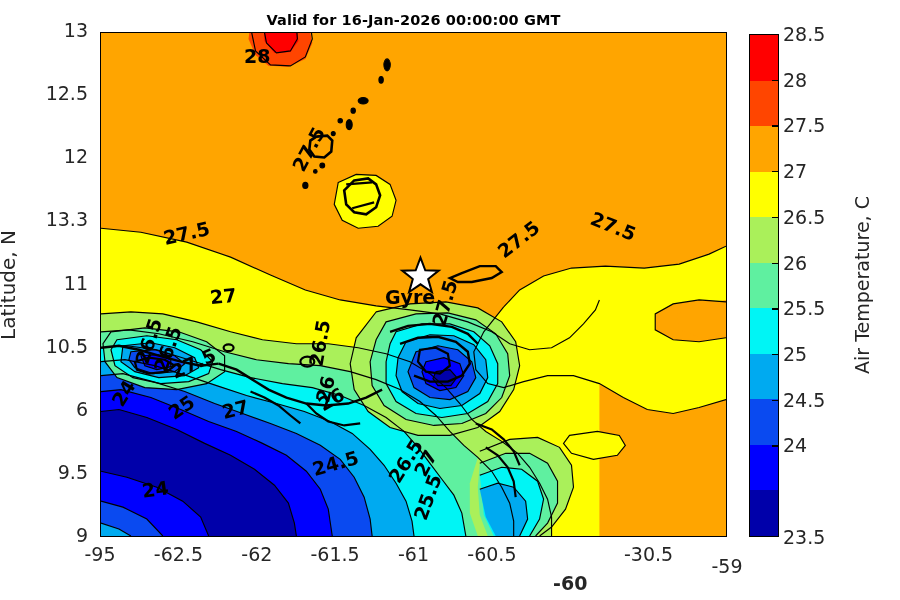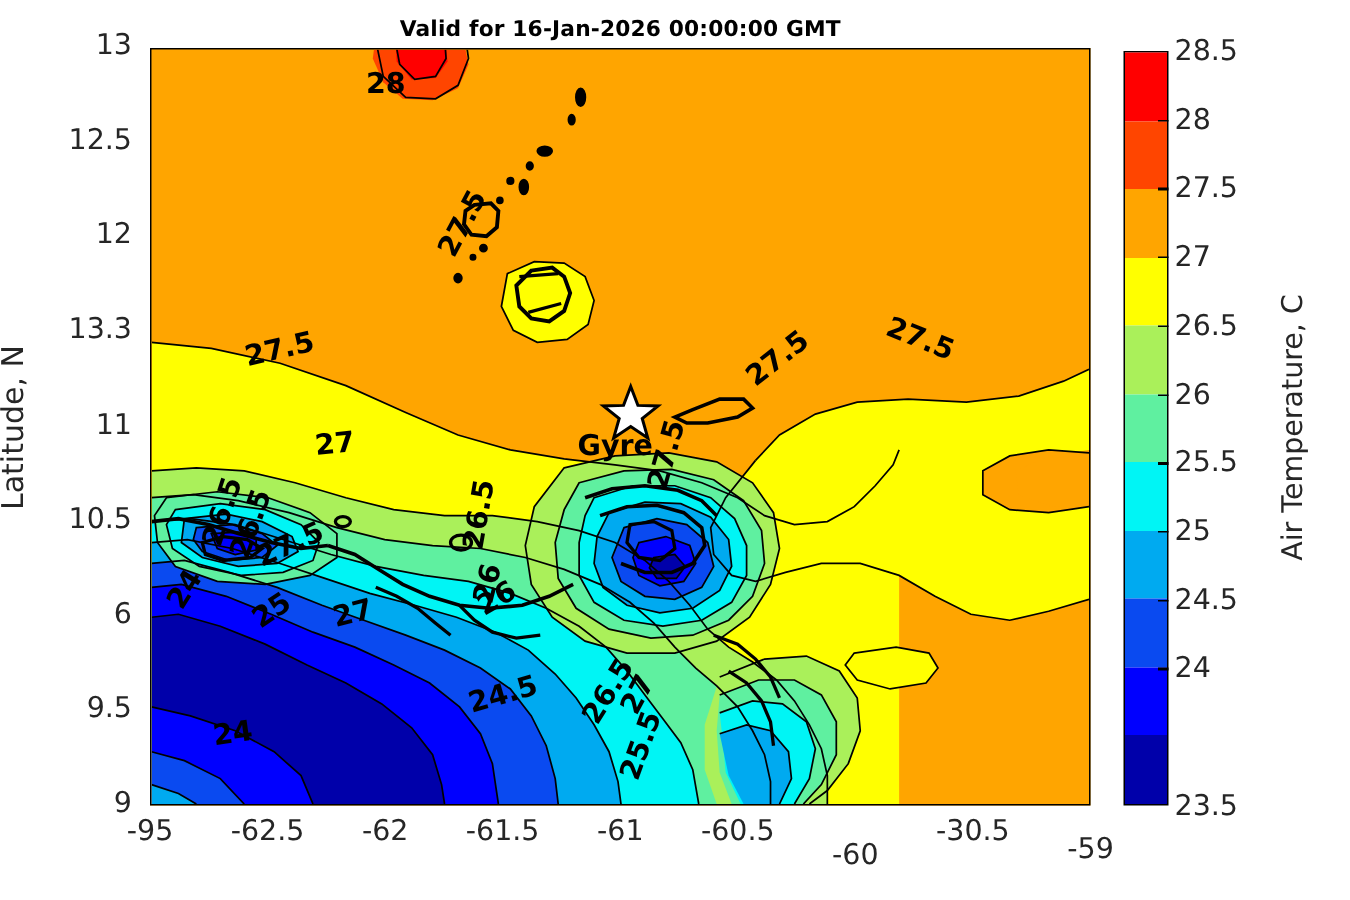--- a/index.html
+++ b/index.html
@@ -317,21 +317,21 @@
   <div class="ytick" style="left:96px;top:537px;">
       <span>9</span>
     </div>
 
   <div class="xtick" style="left:100px;top:543px;">-95</div>
   <div class="xtick" style="left:178.4px;top:543px;">-62.5</div>
   <div class="xtick" style="left:256.8px;top:543px;">-62</div>
   <div class="xtick" style="left:335.1px;top:543px;">-61.5</div>
   <div class="xtick" style="left:413.5px;top:543px;">-61</div>
   <div class="xtick" style="left:491.9px;top:543px;">-60.5</div>
-  <div class="xtick" style="left:570.2px;top:559px;">-60</div>
+  <div class="xtick" style="left:570.2px;top:572px;font-weight:bold;">-60</div>
   <div class="xtick" style="left:648.6px;top:543px;">-30.5</div>
   <div class="xtick" style="left:727px;top:555px;">-59</div>
 
   <div id="ylabel">Latitude, N</div>
 
   <div id="cbar">
     <div class="band" style="height:9.0909%;background:#FF0000"></div>
     <div class="band" style="height:9.0909%;background:#FF4500"></div>
     <div class="band" style="height:9.0909%;background:#FFA500"></div>
     <div class="band" style="height:9.0909%;background:#FFFF00"></div>

